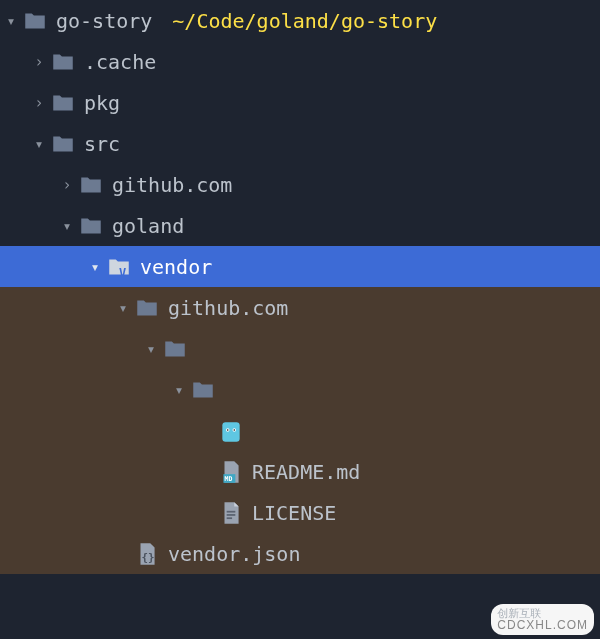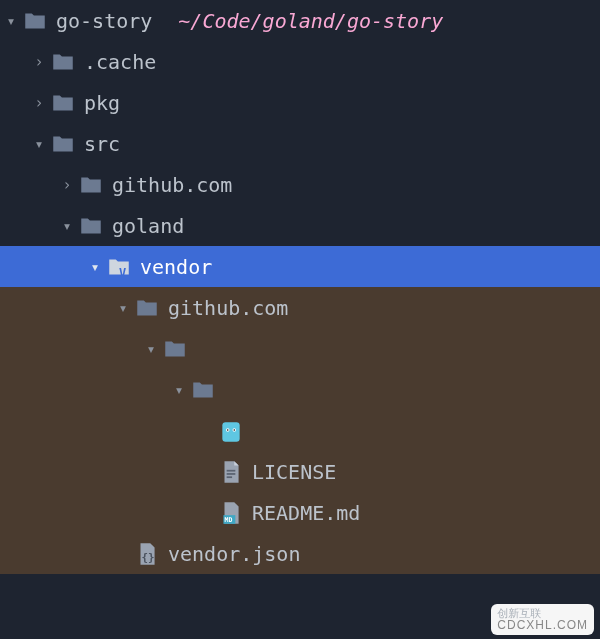--- a/index.html
+++ b/index.html
@@ -37,32 +37,32 @@
   }
   .row.selected .toggle { color: #e0e6ee; }
   .icon {
     width: 26px;
     height: 26px;
     margin-right: 8px;
     flex-shrink: 0;
   }
   .label { color: #bcc3cc; }
   .row.selected .label { color: #ffffff; }
-  .path-hint { color: #f9a8d4; margin-left: 26px; font-style: italic; }
+  .path-hint { color: #fde047; margin-left: 20px; }
   .indent { width: 28px; flex-shrink: 0; }
   .watermark {
     position: absolute;
     right: 6px;
     bottom: 4px;
     font-family: Arial, sans-serif;
     font-size: 11px;
     color: #a9b0b8;
     background: #f6f6f6;
     padding: 3px 6px;
-    border-radius: 6px;
+    border-radius: 12px;
     line-height: 1.1;
     text-align: left;
   }
   .watermark .cn { font-size: 12px; color: #888; letter-spacing: 1px; display:block; }
 </style>
 </head>
 <body>
 
 <div class="tree">
 
@@ -216,53 +216,53 @@
       <span class="indent"></span>
       <span class="indent"></span>
       <span class="indent"></span>
       <span class="indent"></span>
       <span class="indent"></span>
       <span class="indent"></span>
     <span class="toggle"></span>
     <span class="icon">
       <svg viewBox="0 0 24 24">
           <path fill="#9aa3b1" d="M6 2h9l4 4v16H6z"></path>
+          <rect x="5" y="14" width="11" height="8" fill="#3fa7c4"></rect>
+          <text x="6" y="20" font-size="6" fill="#fff" font-weight="bold">MD</text>
+        </svg>
+    </span>
+    <span class="label">README.md</span>
+  </div>
+
+  <div class="row vendor-scope">
+    <span class="indent"></span>
+      <span class="indent"></span>
+      <span class="indent"></span>
+      <span class="indent"></span>
+      <span class="indent"></span>
+      <span class="indent"></span>
+      <span class="indent"></span>
+    <span class="toggle"></span>
+    <span class="icon">
+      <svg viewBox="0 0 24 24">
+          <path fill="#9aa3b1" d="M6 2h9l4 4v16H6z"></path>
           <path fill="#c9d0da" d="M15 2v4h4z"></path>
           <rect x="8" y="10" width="8" height="1.6" fill="#5a6270"></rect>
           <rect x="8" y="13" width="8" height="1.6" fill="#5a6270"></rect>
           <rect x="8" y="16" width="5" height="1.6" fill="#5a6270"></rect>
         </svg>
     </span>
     <span class="label">LICENSE</span>
   </div>
 
   <div class="row vendor-scope">
     <span class="indent"></span>
       <span class="indent"></span>
       <span class="indent"></span>
       <span class="indent"></span>
-      <span class="indent"></span>
-      <span class="indent"></span>
-      <span class="indent"></span>
-    <span class="toggle"></span>
-    <span class="icon">
-      <svg viewBox="0 0 24 24">
-          <path fill="#9aa3b1" d="M6 2h9l4 4v16H6z"></path>
-          <rect x="5" y="14" width="11" height="8" fill="#3fa7c4"></rect>
-          <text x="6" y="20" font-size="6" fill="#fff" font-weight="bold">MD</text>
-        </svg>
-    </span>
-    <span class="label">README.md</span>
-  </div>
-
-  <div class="row vendor-scope">
-    <span class="indent"></span>
-      <span class="indent"></span>
-      <span class="indent"></span>
-      <span class="indent"></span>
     <span class="toggle"></span>
     <span class="icon">
       <svg viewBox="0 0 24 24">
           <path fill="#9aa3b1" d="M6 2h9l4 4v16H6z"></path>
           <text x="7" y="18" font-size="10" fill="#4a525e" font-weight="bold">{}</text>
         </svg>
     </span>
     <span class="label">vendor.json</span>
   </div>
 

